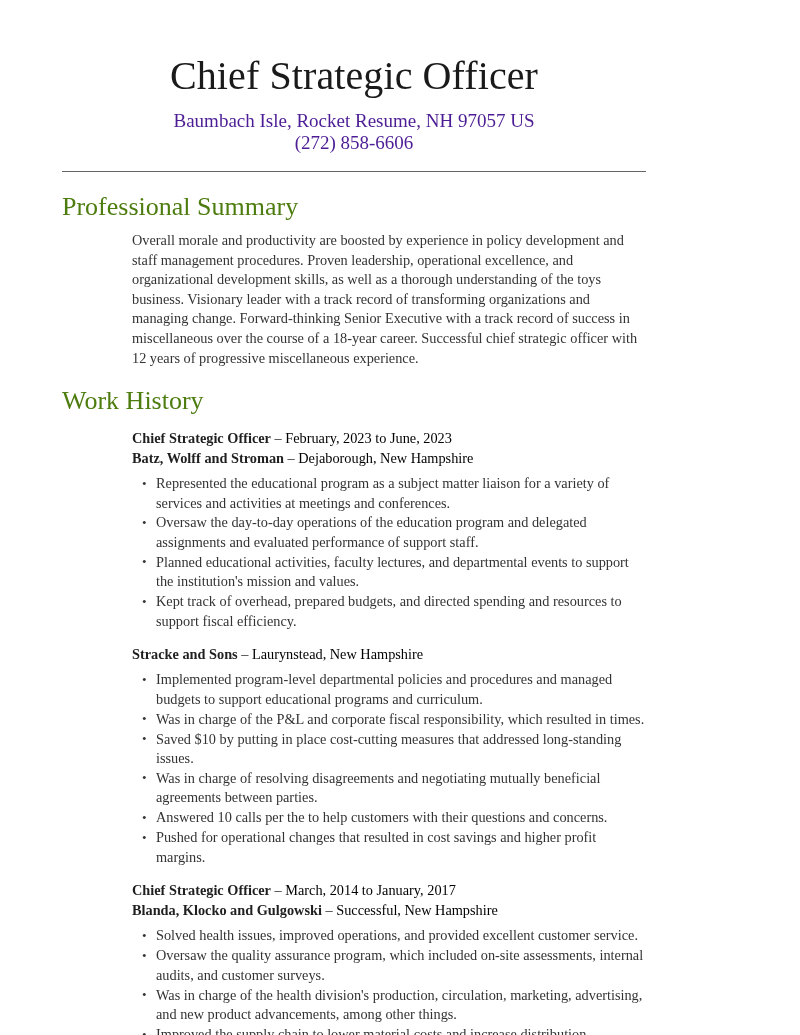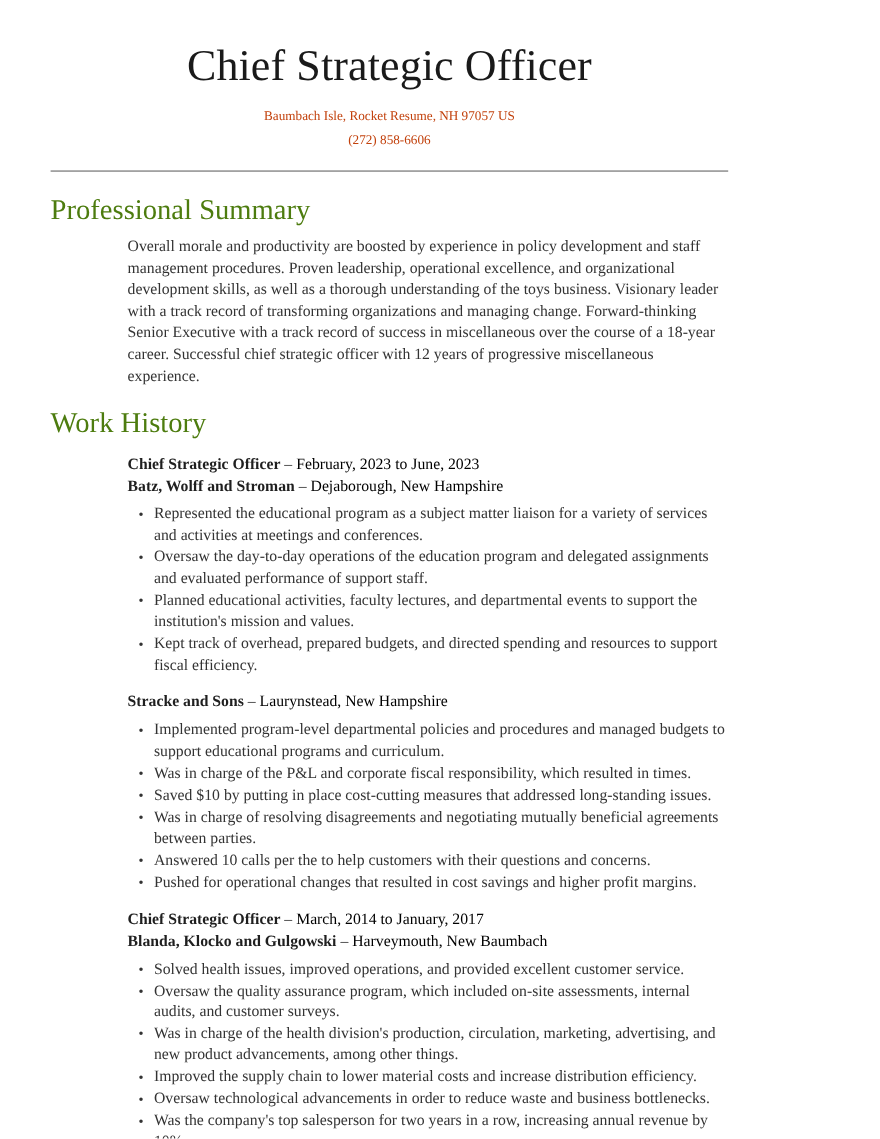--- a/index.html
+++ b/index.html
@@ -13,41 +13,41 @@
     overflow: hidden;
     font-family: "Liberation Serif", "DejaVu Serif", serif;
     color: #333333;
     -webkit-font-smoothing: antialiased;
   }
   .page {
     width: 708px;
     height: 1035px;
     position: relative;
     box-sizing: border-box;
-    padding: 0;
+    padding: 16px;
     background: #ffffff;
   }
 
   
   .resume-header {
     text-align: center;
     padding-top: 36px;
   }
   .resume-name {
     font-size: 40px;
     line-height: 48px;
     font-weight: normal;
     color: #1a1a1a;
     margin: 0;
     letter-spacing: 0.1px;
   }
   .contact-line {
-    font-size: 12px;
+    font-size: 19px;
     line-height: 22px;
-    color: #c2410c;
+    color: #4c1d95;
     margin: 0;
   }
   .contact-block {
     margin-top: 10px;
   }
 
   .header-rule {
     border: 0;
     border-top: 1.6px solid #666666;
     margin: 17px 46px 0 46px;
@@ -169,21 +169,21 @@
             <li><span class="bullet-text">Implemented program-level departmental policies and procedures and managed budgets to support educational programs and curriculum.</span></li>
             <li><span class="bullet-text">Was in charge of the P&amp;L and corporate fiscal responsibility, which resulted in times.</span></li>
             <li><span class="bullet-text">Saved $10 by putting in place cost-cutting measures that addressed long-standing issues.</span></li>
             <li><span class="bullet-text">Was in charge of resolving disagreements and negotiating mutually beneficial agreements between parties.</span></li>
             <li><span class="bullet-text">Answered 10 calls per the to help customers with their questions and concerns.</span></li>
             <li><span class="bullet-text">Pushed for operational changes that resulted in cost savings and higher profit margins.</span></li>
           </ul>
         </div>
         <div class="job">
           <div class="job-line"><span class="strong">Chief Strategic Officer</span><span class="sep"> – </span><span class="light">March, 2014 to January, 2017</span></div>
-          <div class="job-line"><span class="strong">Blanda, Klocko and Gulgowski</span><span class="sep"> – </span><span class="light">Harveymouth, New Baumbach</span></div>
+          <div class="job-line"><span class="strong">Blanda, Klocko and Gulgowski</span><span class="sep"> – </span><span class="light">Successful, New Hampshire</span></div>
           <ul class="bullets">
             <li><span class="bullet-text">Solved health issues, improved operations, and provided excellent customer service.</span></li>
             <li><span class="bullet-text">Oversaw the quality assurance program, which included on-site assessments, internal audits, and customer surveys.</span></li>
             <li><span class="bullet-text">Was in charge of the health division's production, circulation, marketing, advertising, and new product advancements, among other things.</span></li>
             <li><span class="bullet-text">Improved the supply chain to lower material costs and increase distribution efficiency.</span></li>
             <li><span class="bullet-text">Oversaw technological advancements in order to reduce waste and business bottlenecks.</span></li>
             <li><span class="bullet-text">Was the company's top salesperson for two years in a row, increasing annual revenue by 10%.</span></li>
           </ul>
         </div>
       </div>

